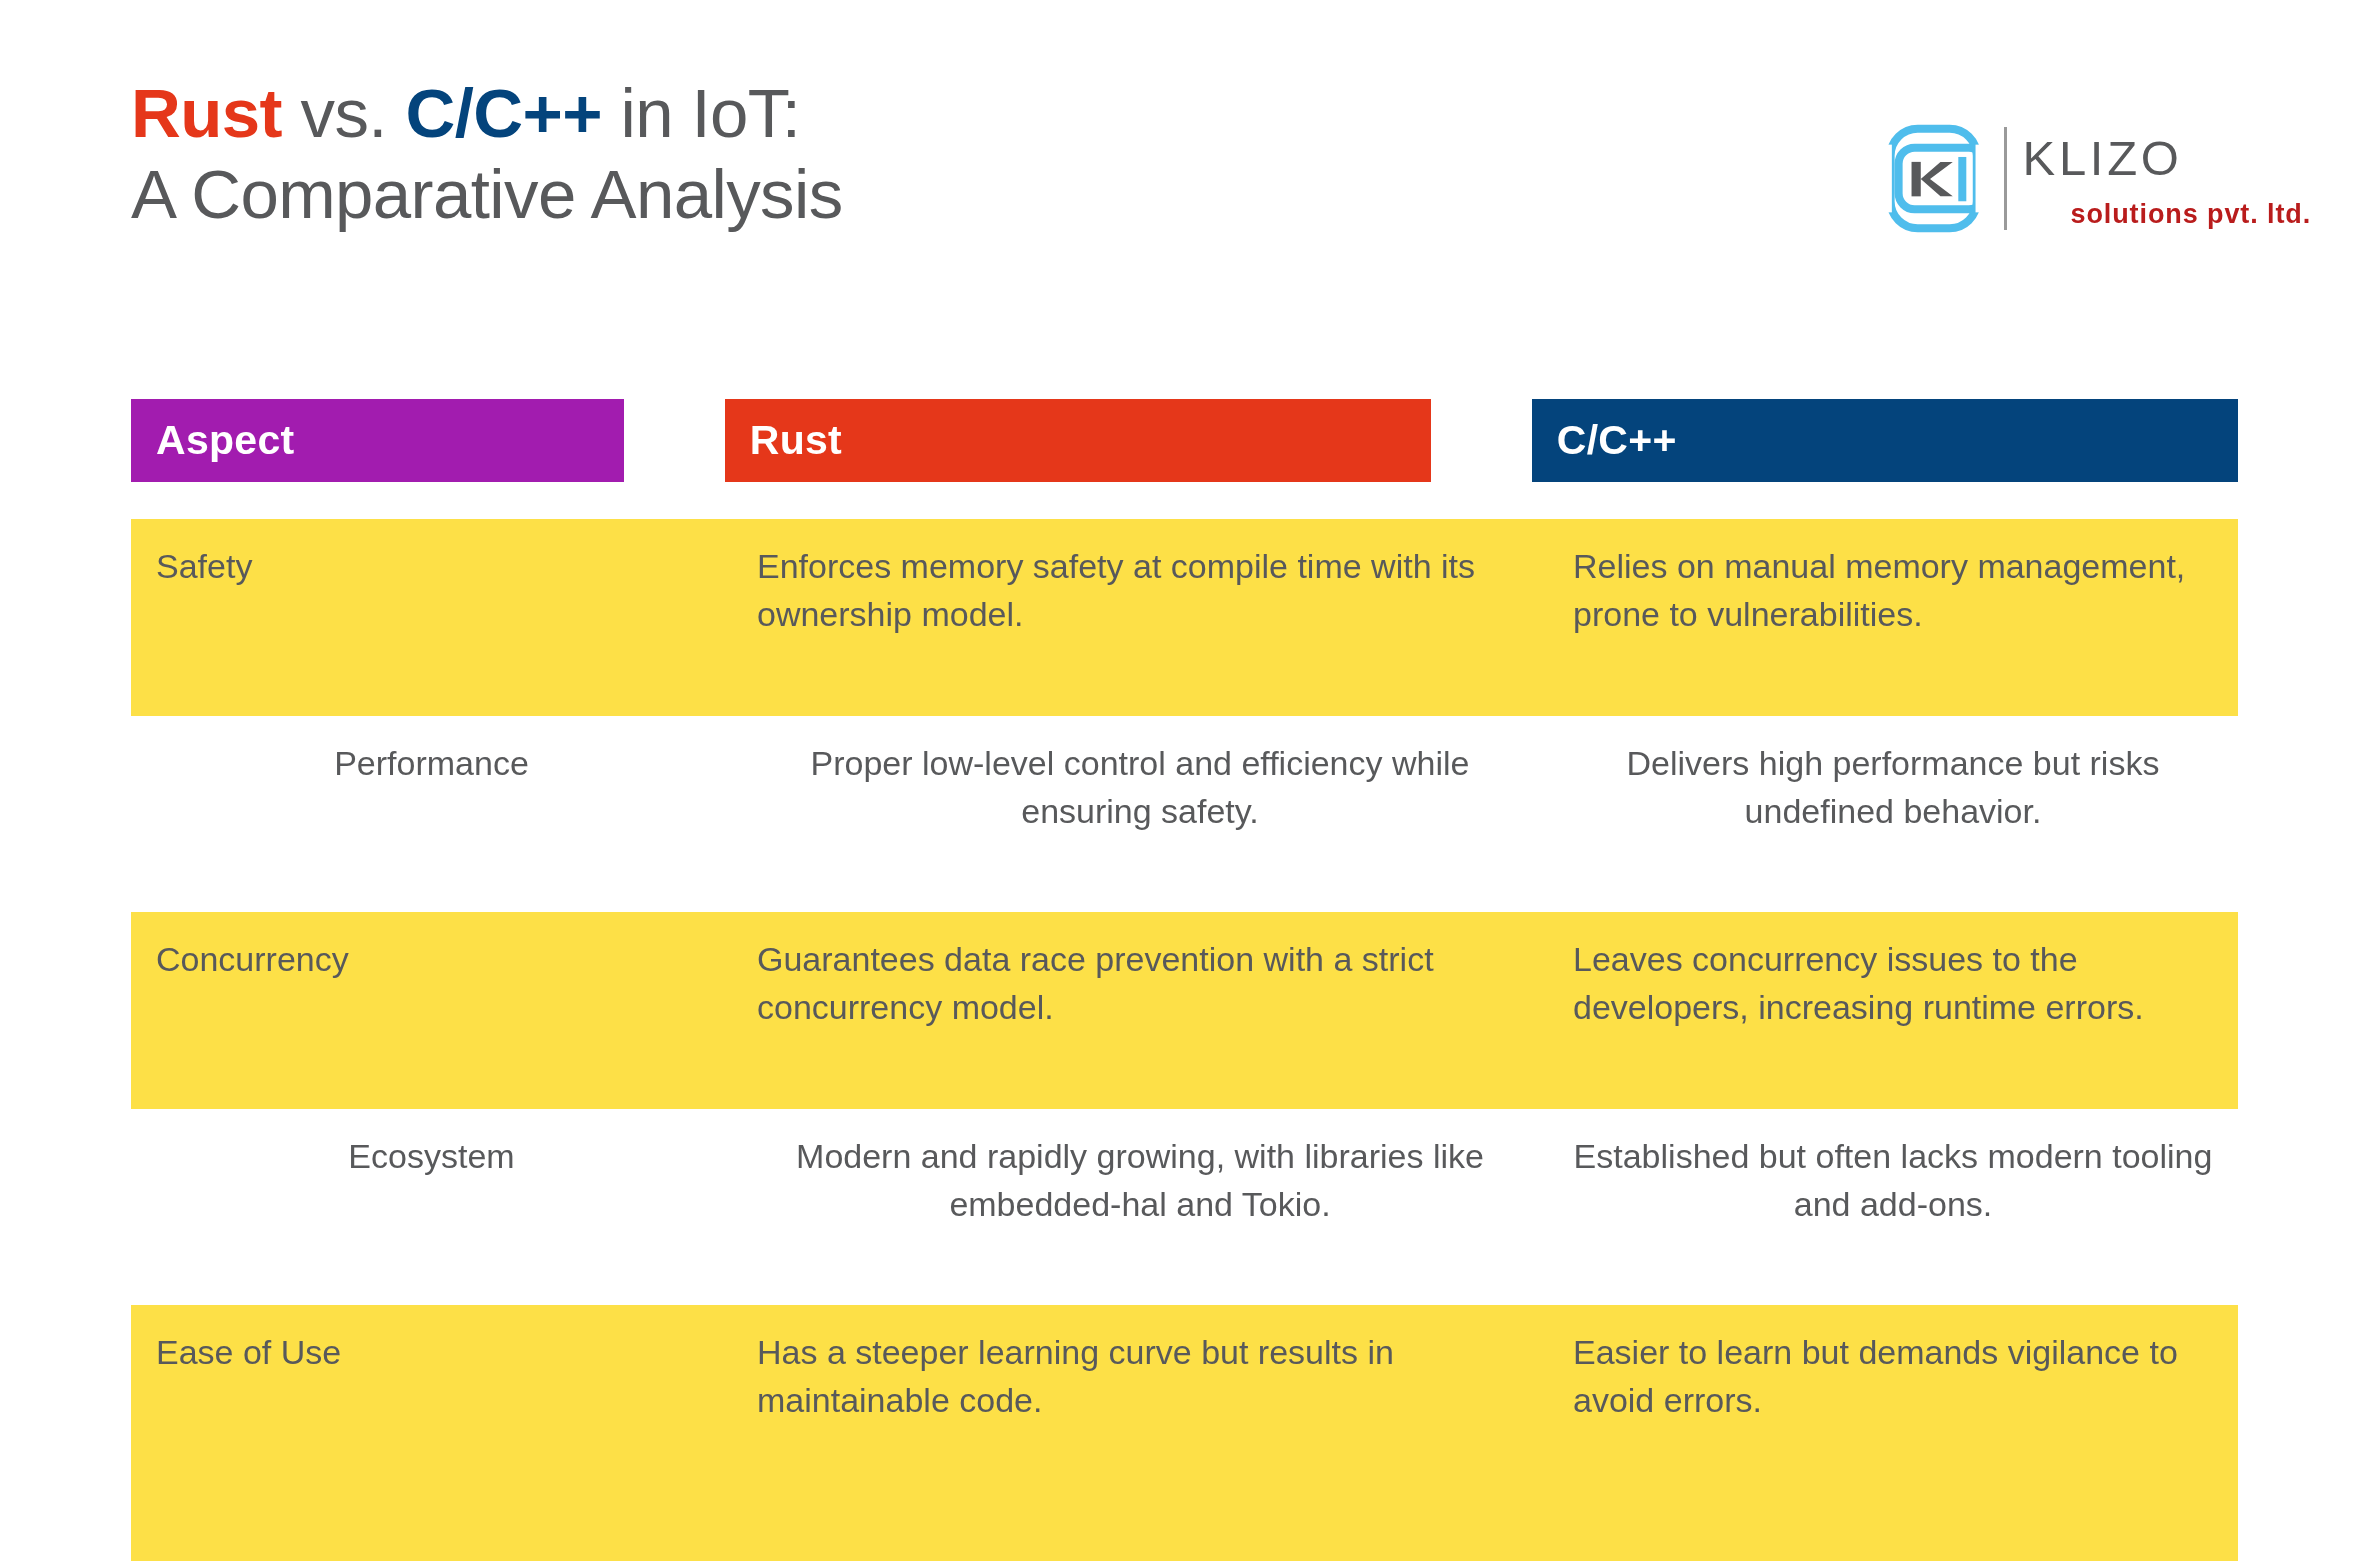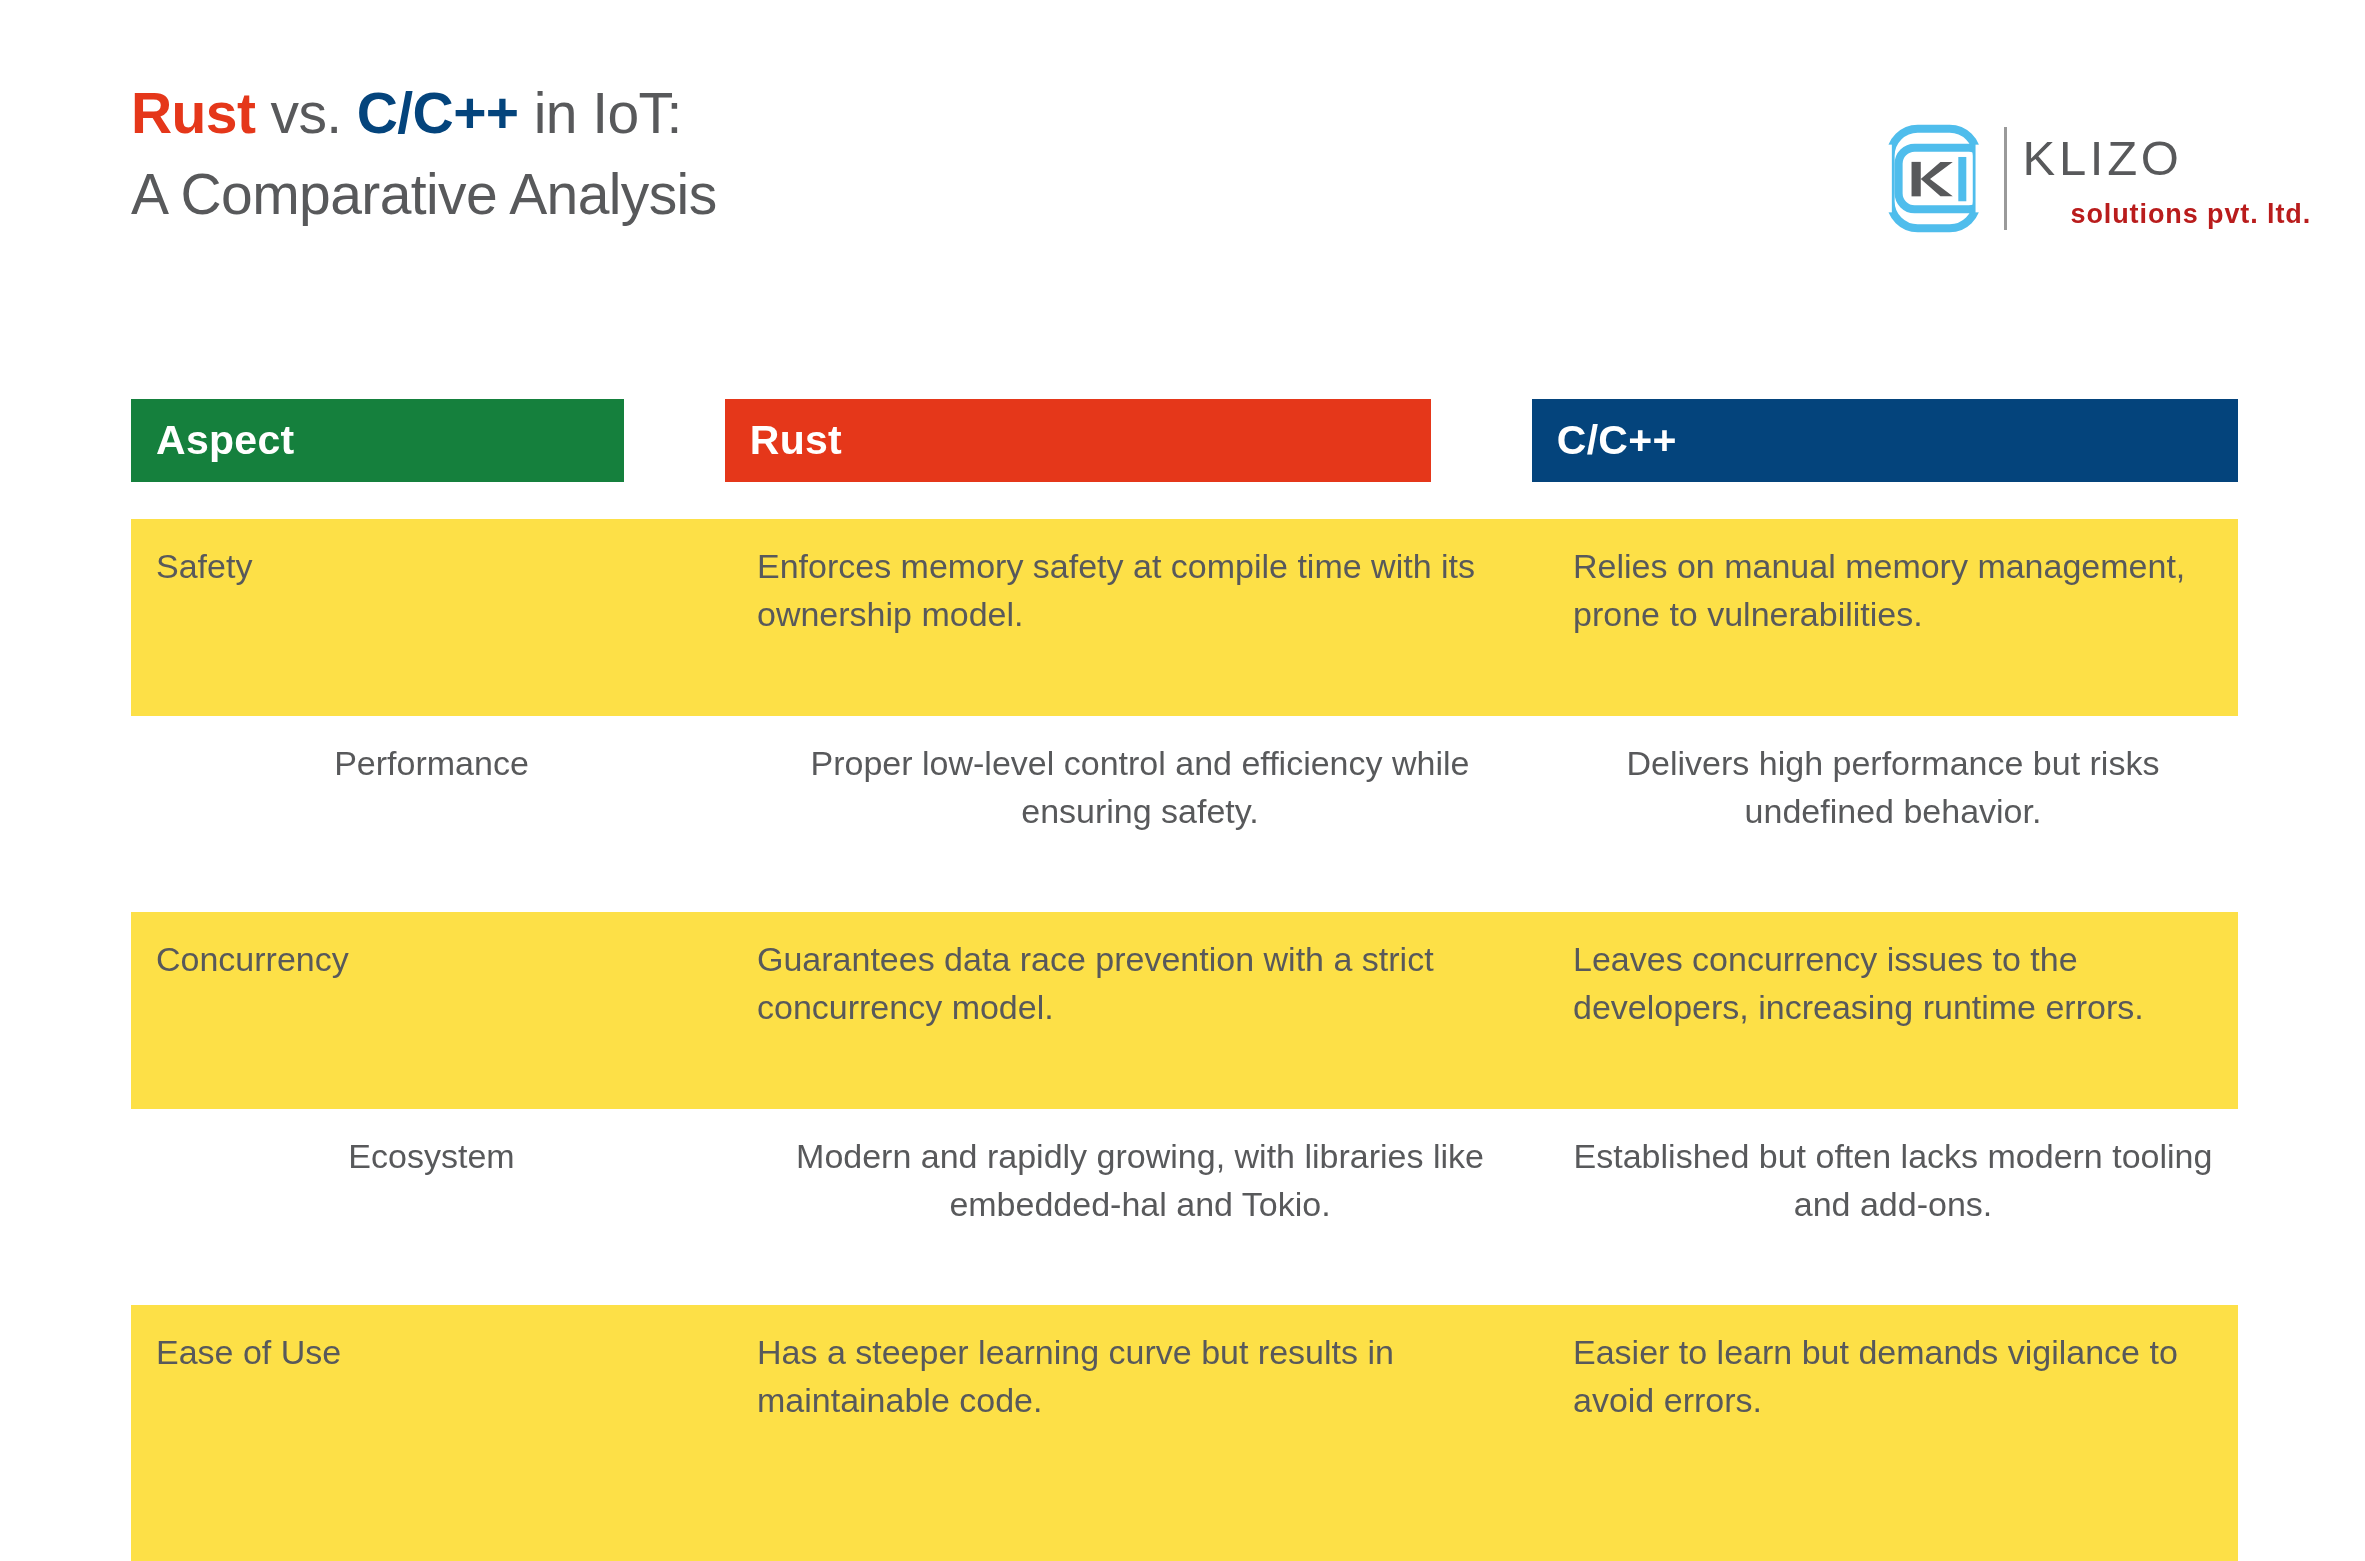--- a/index.html
+++ b/index.html
@@ -20,21 +20,21 @@
   }
 
   
   .title-block {
     position: absolute;
     left: 131px;
     top: 73px;
     width: 1540px;
   }
   .title-line {
-    font-size: 57px;
+    font-size: 69px;
     line-height: 81px;
     font-weight: 400;
     color: #58595B;
     letter-spacing: -0.6px;
     white-space: nowrap;
   }
   .t-rust   { font-weight: 700; color: #E5371A; }
   .t-vs     { font-weight: 400; color: #58595B; }
   .t-cpp    { font-weight: 700; color: #04447C; }
   .t-iot    { font-weight: 400; color: #58595B; }
@@ -99,21 +99,21 @@
   .th {
     display: flex;
     align-items: center;
     height: 83px;
     padding-left: 25px;
     color: #ffffff;
     font-size: 41px;
     font-weight: 700;
     letter-spacing: 0.3px;
   }
-  .th-aspect { width: 499px;  background: #15803d; }
+  .th-aspect { width: 499px;  background: #a21caf; }
   .th-gap1   { width: 102px; }
   .th-rust   { width: 715px; background: #E5371A; }
   .th-gap2   { width: 102px; }
   .th-cpp    { width: 715px; background: #04447C; }
 
   .body-rows { position: relative; }
 
   .row {
     display: flex;
     position: relative;

